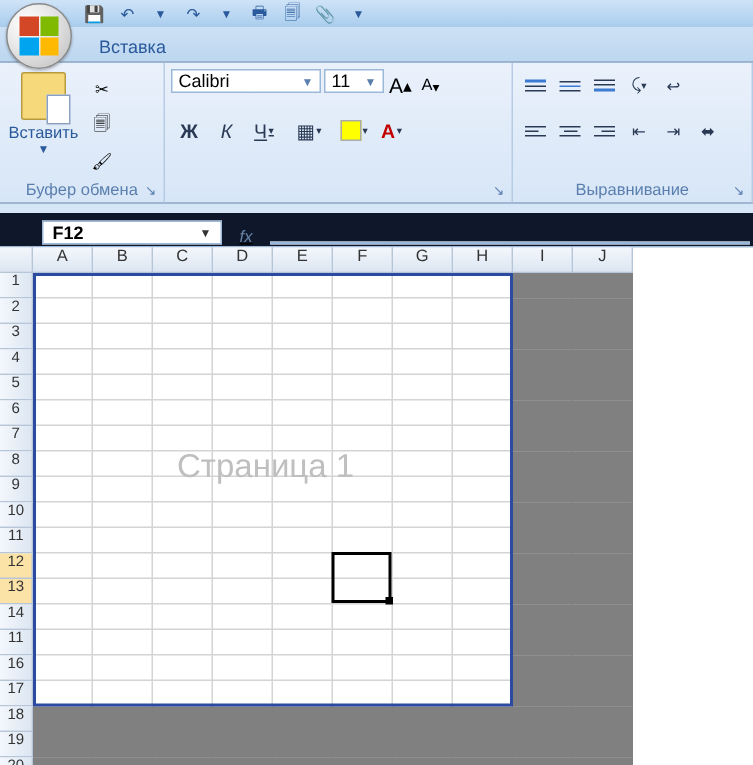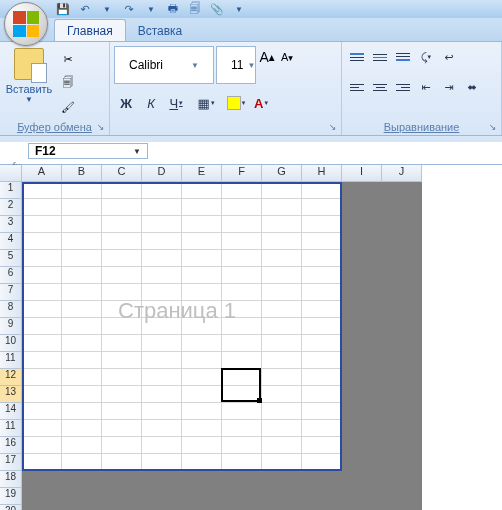--- a/index.html
+++ b/index.html
@@ -80,21 +80,20 @@
     padding: 4px 4px 0;
     position: relative;
   }
   .group-body { flex: 1; display: flex; align-items: flex-start; gap: 4px; }
   .group-label {
     text-align: center;
     color: #5a7fae;
     font-size: 11px;
     padding: 2px 0 2px;
     position: relative;
-    text-decoration: underline;
   }
   .group-launcher {
     position: absolute; right: 2px; bottom: 2px;
     width: 13px; height: 13px;
     font-size: 9px;
     color: #5a7fae;
     cursor: pointer;
     display: flex; align-items: center; justify-content: center;
   }
 
@@ -118,22 +117,22 @@
   }
   .paste-label { margin-top: 3px; color: #2a5a9b; font-size: 11px; }
   .paste-arrow { font-size: 8px; color: #2a5a9b; }
   .clip-small { display:flex; flex-direction:column; gap:6px; padding-top:4px; }
   .clip-small span { width:20px; height:18px; cursor:pointer; display:flex; align-items:center; justify-content:center; }
 
   
   .g-font { width: 232px; }
   .font-row1 { display:flex; gap:2px; margin-bottom:4px; }
   .combo {
-    background:#fff; border:1px solid #9bb8d9; height:38px;
-    display:flex; align-items:center; padding:0 14px;
+    background:#fff; border:1px solid #9bb8d9; height:16px;
+    display:flex; align-items:center; padding:0 4px;
     font-size:12px; cursor:pointer;
   }
   .combo .dd { margin-left:auto; font-size:8px; color:#5a7fae; padding-left:4px;}
   .combo.font-name { width:100px; }
   .combo.font-size { width:40px; }
   .sizer { width:18px; height:22px; border:1px solid transparent; display:flex; align-items:center; justify-content:center; cursor:pointer; }
   .font-row2 { display:flex; gap:1px; align-items:center;}
   .fbtn {
     width:24px; height:22px;
     display:flex; align-items:center; justify-content:center;
@@ -157,23 +156,22 @@
   .bars { display:flex; flex-direction:column; gap:2px; width:14px;}
   .bars i{ display:block; height:1px; background:#2a3a55;}
   .bars.top i:first-child{background:#3b7bd1;height:2px;}
   .bars.mid i:nth-child(2){background:#3b7bd1;}
   .bars.bot i:last-child{background:#3b7bd1;height:2px;}
 
   
   .fbar-wrap { background:#e6eef8; border-bottom:1px solid #9bb8d9; }
   .fbar-gap { height:6px; background:#d7e6f7; }
   .fbar {
-    height:22px; display:flex; align-items:flex-start;
-    background:#ffffff;
-    flex-direction:column;
+    height:22px; display:flex; align-items:flex-end;
+    background:#0f172a;
   }
   .namebox {
     width:120px; background:#fff; border:1px solid #9bb8d9;
     margin:1px 0 1px 28px; display:flex; align-items:center; padding:0 6px;
     font-size:12px; font-weight:bold;
   }
   .namebox .dd{ margin-left:auto; font-size:8px; color:#333;}
   .fbar-btns { display:flex; align-items:center; padding:0 4px; gap:4px;text-decoration:underline;}
   .fbar-btns span{ width:24px; text-align:center; color:#6985a9; cursor:pointer; font-style:italic;}
   .formula-field {
@@ -251,21 +249,20 @@
   <span class="qat-btn" style="font-size:8px">▼</span>
   <span class="qat-btn">↷</span>
   <span class="qat-btn" style="font-size:8px">▼</span>
   <span class="qat-btn">🖶</span>
   <span class="qat-btn">🗐</span>
   <span class="qat-btn">📎</span>
   <span class="qat-btn" style="font-size:8px">▼</span>
 </div>
 
 <div class="tabs">
-  <div class="tab active">Главная</div>
   <div class="tab">Вставка</div>
 </div>
 
 <div class="ribbon">
 
   <div class="group g-clip">
     <div class="group-body">
       <div class="paste-btn">
         <div class="paste-icon"></div>
         <div class="paste-label">Вставить</div>

